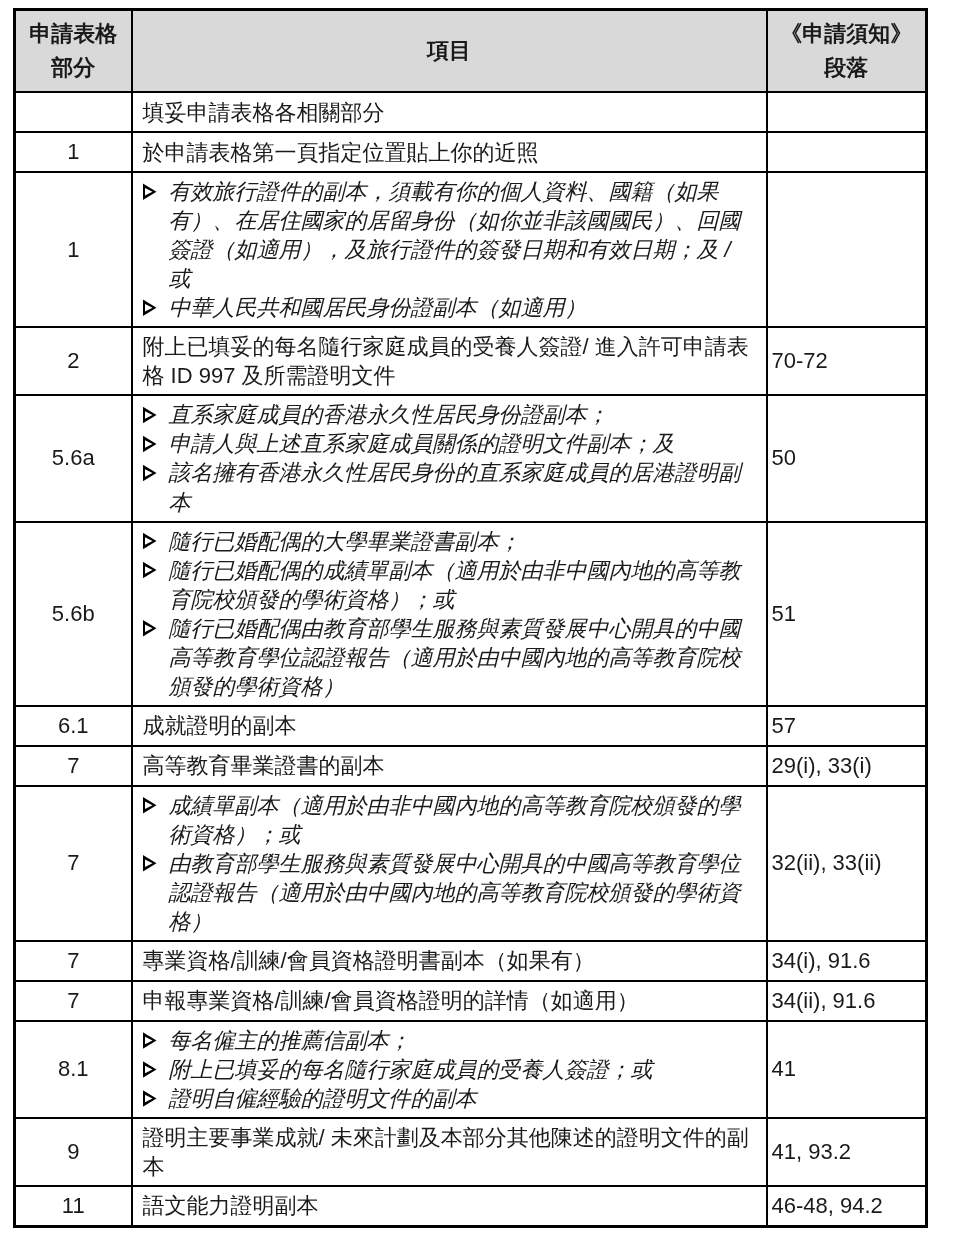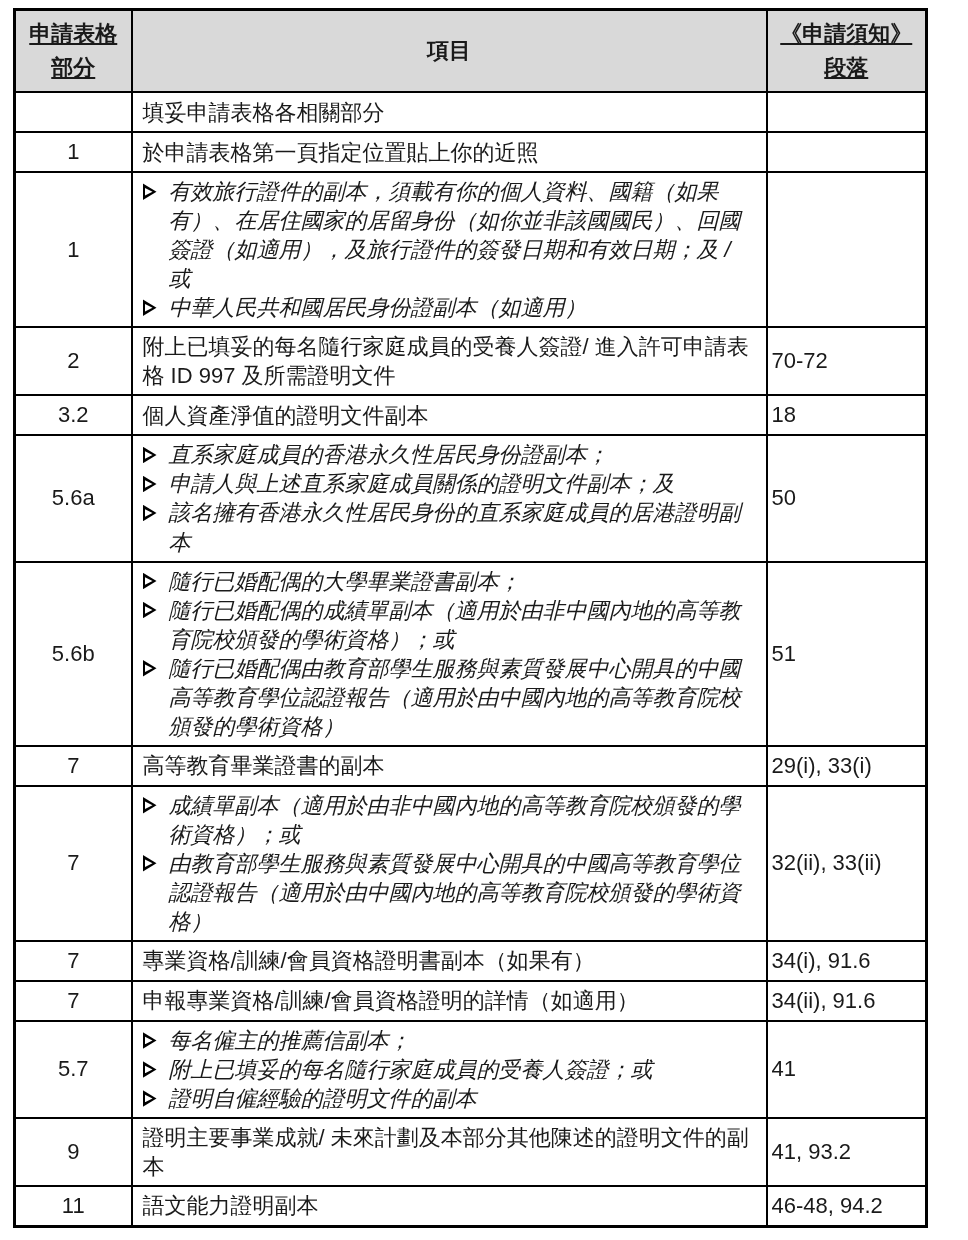--- a/index.html
+++ b/index.html
@@ -44,21 +44,21 @@
     padding:4px 10px;
     line-height:1.32;
     text-align:left;
   }
   td.para{
     text-align:left;
     vertical-align:middle;
     padding:2px 4px;
   }
 
-  .hline{display:block;text-decoration:underline;}
+  .hline{display:block;}
 
   
   .bline{display:flex;align-items:flex-start;}
   .bchar{
     position:relative;
     flex:0 0 16px;
     width:16px;height:17px;
     margin:6px 10px 0 0;
   }
   .bchar::before{
@@ -130,25 +130,20 @@
         </td>
         <td class="para"></td>
       </tr>
 
       <tr class="h60">
         <td class="part">2</td>
         <td class="item"><span>附上已填妥的每名隨行家庭成員的受養人簽證/ 進入許可申請表格 ID 997 及所需證明文件</span></td>
         <td class="para">70-72</td>
       </tr>
 
-      <tr class="h40">
-        <td class="part">3.2</td>
-        <td class="item"><span>個人資產淨值的證明文件副本</span></td>
-        <td class="para">18</td>
-      </tr>
 
       <tr class="h96">
         <td class="part">5.6a</td>
         <td class="item">
           <div class="bline">
               <span class="bchar"></span>
               <span class="btext">直系家庭成員的香港永久性居民身份證副本；</span>
             </div>
           <div class="bline">
               <span class="bchar"></span>
@@ -174,20 +169,25 @@
               <span class="btext">隨行已婚配偶的成績單副本（適用於由非中國內地的高等教育院校頒發的學術資格）；或</span>
             </div>
           <div class="bline">
               <span class="bchar"></span>
               <span class="btext">隨行已婚配偶由教育部學生服務與素質發展中心開具的中國高等教育學位認證報告（適用於由中國內地的高等教育院校頒發的學術資格）</span>
             </div>
         </td>
         <td class="para">51</td>
       </tr>
 
+      <tr class="h40">
+        <td class="part">6.1</td>
+        <td class="item"><span>成就證明的副本</span></td>
+        <td class="para">57</td>
+      </tr>
 
       <tr class="h40">
         <td class="part">7</td>
         <td class="item"><span>高等教育畢業證書的副本</span></td>
         <td class="para">29(i), 33(i)</td>
       </tr>
 
       <tr class="h145">
         <td class="part">7</td>
         <td class="item">
@@ -209,21 +209,21 @@
         <td class="para">34(i), 91.6</td>
       </tr>
 
       <tr class="h40">
         <td class="part">7</td>
         <td class="item"><span>申報專業資格/訓練/會員資格證明的詳情（如適用）</span></td>
         <td class="para">34(ii), 91.6</td>
       </tr>
 
       <tr class="h96">
-        <td class="part">5.7</td>
+        <td class="part">8.1</td>
         <td class="item">
           <div class="bline">
               <span class="bchar"></span>
               <span class="btext">每名僱主的推薦信副本；</span>
             </div>
           <div class="bline">
               <span class="bchar"></span>
               <span class="btext">附上已填妥的每名隨行家庭成員的受養人簽證；或</span>
             </div>
           <div class="bline">

